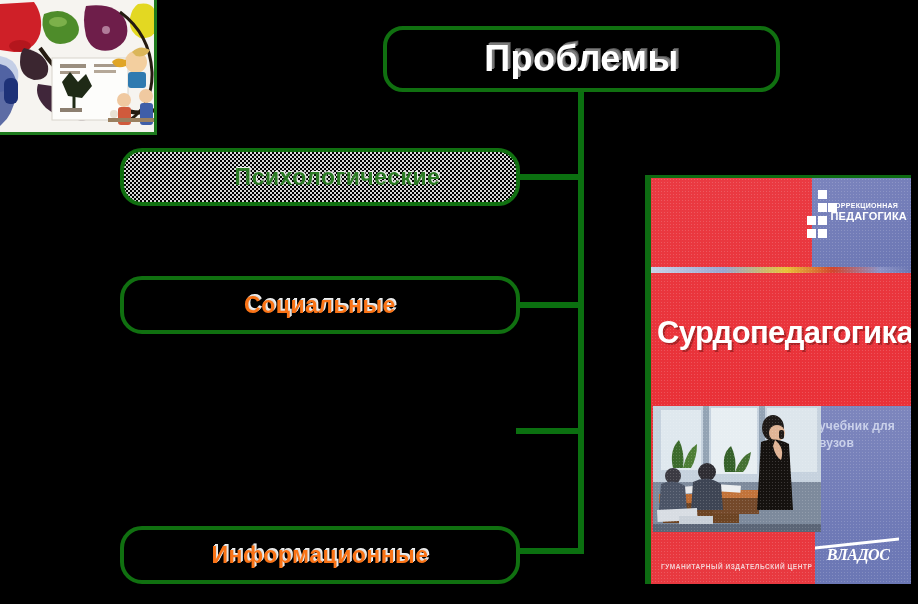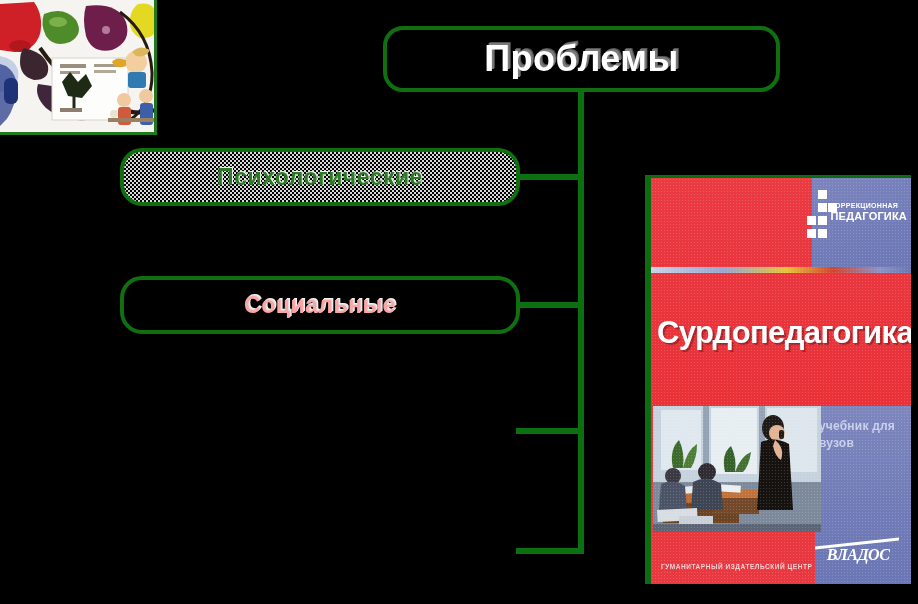--- a/index.html
+++ b/index.html
@@ -53,36 +53,37 @@
   }
   .node-item {
     left: 120px;
     width: 400px;
     height: 58px;
     background: #000000;
   }
   .node-item .label {
     font-size: 23px;
     font-weight: bold;
-    color: #fca5a5;
+    color: #f97316;
     letter-spacing: 0.5px;
     text-shadow: 1px -1px 0 #dddddd, 2px -2px 0 #f2f2f2;
   }
   
   .node-checker {
     background-color: #000000;
     background-image:
       linear-gradient(45deg, #d8d8d8 25%, transparent 25%, transparent 75%, #d8d8d8 75%),
       linear-gradient(45deg, #d8d8d8 25%, transparent 25%, transparent 75%, #d8d8d8 75%);
     background-size: 4px 4px;
     background-position: 0 0, 2px 2px;
   }
   .node-checker .label {
     color: #2b7a24;
     text-shadow: 1px -1px 0 #eeeeee;
+    padding-left: 35px;
   }
 
   .n1 { top: 148px; }
   .n2 { top: 276px; }
   .n3 { top: 402px; }
   .n4 { top: 526px; }
 
   .b1 { top: 174px; }
   .b2 { top: 302px; }
   .b3 { top: 428px; }
@@ -306,20 +307,23 @@
 
   <div class="node node-title">
     <span class="label">Проблемы</span>
   </div>
 
   <div class="node node-item node-checker n1">
     <span class="label">Психологические</span>
   </div>
   <div class="node node-item n2">
     <span class="label">Социальные</span>
+  </div>
+  <div class="node node-item n4">
+    <span class="label">Информационные</span>
   </div>
 
   <div class="book">
     <div class="book-inner">
 
       <div class="book-bluepanel"></div>
       <div class="book-stripe"></div>
 
       <div class="logo-squares">
         <i class="ls1"></i>

